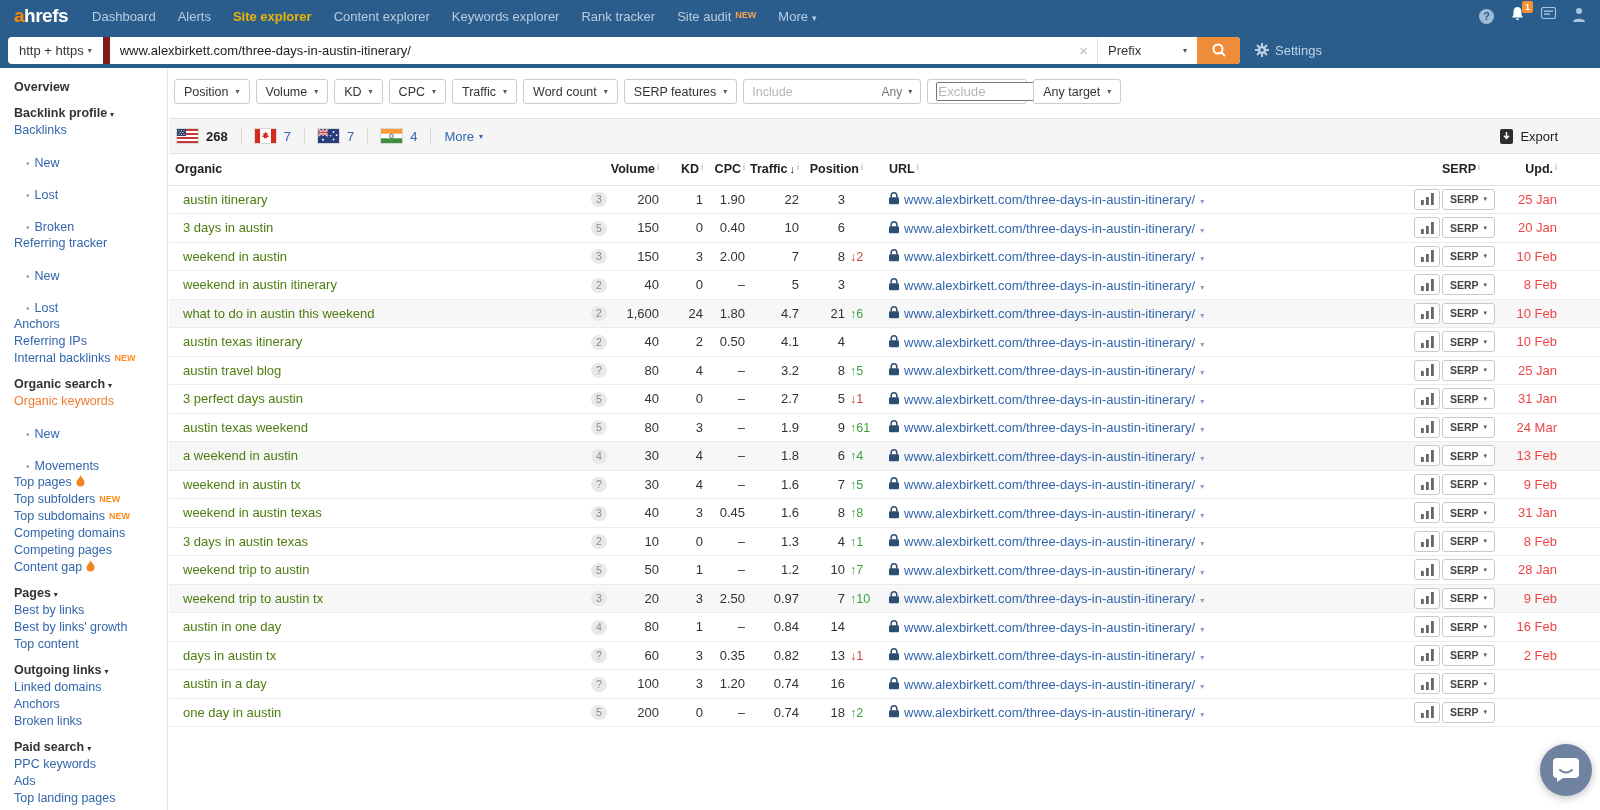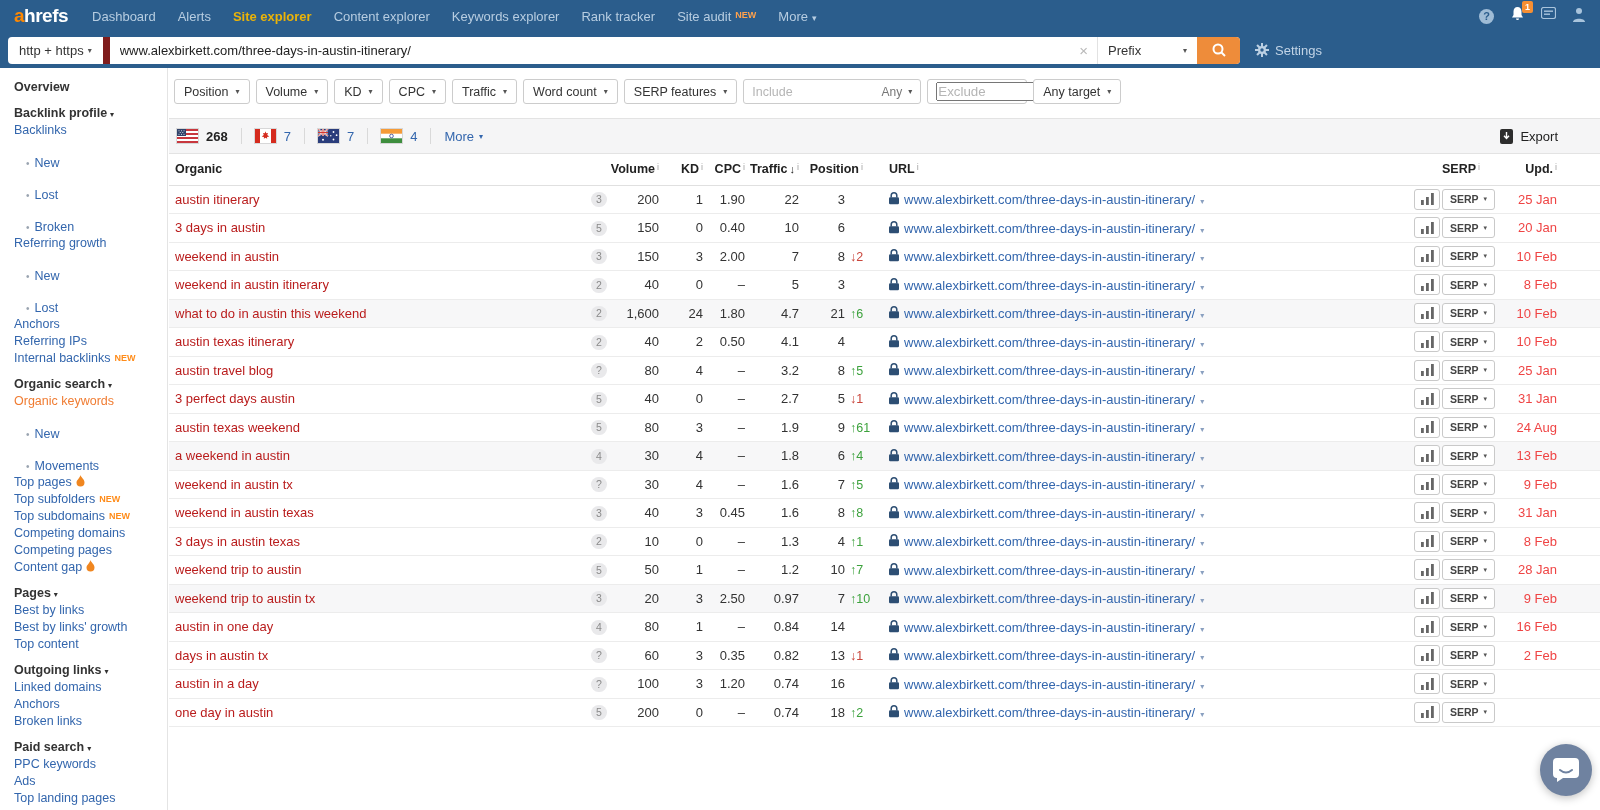--- a/index.html
+++ b/index.html
@@ -81,21 +81,21 @@
              border-bottom: 1px solid #e0e0e0; white-space: nowrap; cursor: pointer; }
   th.t-left { text-align: left; } th.t-right { text-align: right; padding-right: 2px; }
   th.c-kw { padding-left: 6px; }
   th.c-pos { text-align: right; padding-right: 24px; }
   th.c-url { padding-left: 2px; }
   th.c-upd { text-align: right; padding-right: 43px; }
   .sort-arrow { font-size: 11px; color: #222; margin-left: 2px; }
   tbody td { height: 28.5px; vertical-align: middle; border-bottom: 1px solid #ececec; white-space: nowrap; }
   tbody tr.shaded td { background: #f7f7f8; }
   td.c-kw { padding-left: 6px; }
-  td.c-kw a { color: #b91c1c; text-decoration: none; cursor: pointer; }
+  td.c-kw a { color: #4d7c0f; text-decoration: none; cursor: pointer; margin-left: 8px; }
   td.c-badge { text-align: center; }
   .badge { display: inline-block; min-width: 16px; height: 15px; line-height: 15px; border-radius: 8px;
            background: #e9e9eb; color: #8a8a8a; font-size: 10.5px; text-align: center; padding: 0 2px; cursor: default; }
   td.c-num { text-align: right; padding-right: 2px; color: #333; }
   td.c-pos { padding-left: 0; }
   .pos-num { display: inline-block; min-width: 44px; text-align: right; color: #333; }
   .chg { margin-left: 5px; font-size: 12.5px; }
   .chg.up { color: #3da23d; } .chg.down { color: #c9463c; }
   td.c-url { padding-left: 2px; }
   td.c-url a { color: #3366ad; text-decoration: none; cursor: pointer; }
@@ -190,21 +190,21 @@
     </div>
   </div>
 
   <div class="sidebar">
       <div class="s-head"><span>Overview</span></div>
       <div class="s-head"><span>Backlink profile</span><span class="s-caret">▾</span></div>
       <div class="s-link"><span>Backlinks</span></div>
       <div class="s-sub"><span class="s-bullet">•</span><span>New</span></div>
       <div class="s-sub"><span class="s-bullet">•</span><span>Lost</span></div>
       <div class="s-sub"><span class="s-bullet">•</span><span>Broken</span></div>
-      <div class="s-link"><span>Referring growth</span></div>
+      <div class="s-link"><span>Referring tracker</span></div>
       <div class="s-sub"><span class="s-bullet">•</span><span>New</span></div>
       <div class="s-sub"><span class="s-bullet">•</span><span>Lost</span></div>
       <div class="s-link"><span>Anchors</span></div>
       <div class="s-link"><span>Referring IPs</span></div>
       <div class="s-link"><span>Internal backlinks</span><span class="s-new">NEW</span></div>
       <div class="s-head"><span>Organic search</span><span class="s-caret">▾</span></div>
       <div class="s-link active"><span>Organic keywords</span></div>
       <div class="s-sub"><span class="s-bullet">•</span><span>New</span></div>
       <div class="s-sub"><span class="s-bullet">•</span><span>Movements</span></div>
       <div class="s-link"><span>Top pages</span><span class="s-flame"><svg width="9" height="12" viewBox="0 0 9 12">
@@ -591,21 +591,21 @@
                 <svg width="13" height="12" viewBox="0 0 13 12">
                   <rect x="0" y="7" width="2.8" height="5" fill="#666"></rect>
                   <rect x="5" y="4" width="2.8" height="8" fill="#666"></rect>
                   <rect x="10" y="0" width="2.8" height="12" fill="#666"></rect>
                 </svg>
               </button></td>
             <td><button class="serp-btn">
                 <span>SERP</span>
                 <span class="serp-caret">▾</span>
               </button></td>
-            <td class="c-upd">24 Aug</td>
+            <td class="c-upd">24 Mar</td>
           </tr>
           <tr class="shaded">
             <td class="c-kw"><a>a weekend in austin</a></td>
             <td class="c-badge"><span class="badge">4</span></td>
             <td class="c-num">30</td>
             <td class="c-num">4</td>
             <td class="c-num">–</td>
             <td class="c-num">1.8</td>
             <td class="c-pos"><span class="pos-num">6</span><span class="chg up">↑4</span></td>
             <td class="c-url"><span class="lock"><svg width="10" height="13" viewBox="0 0 10 13">

